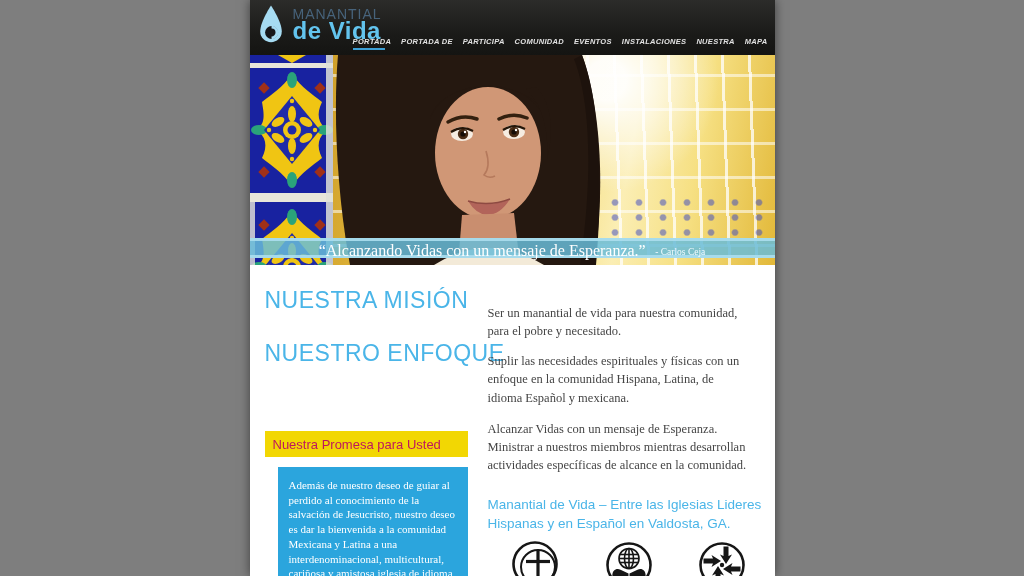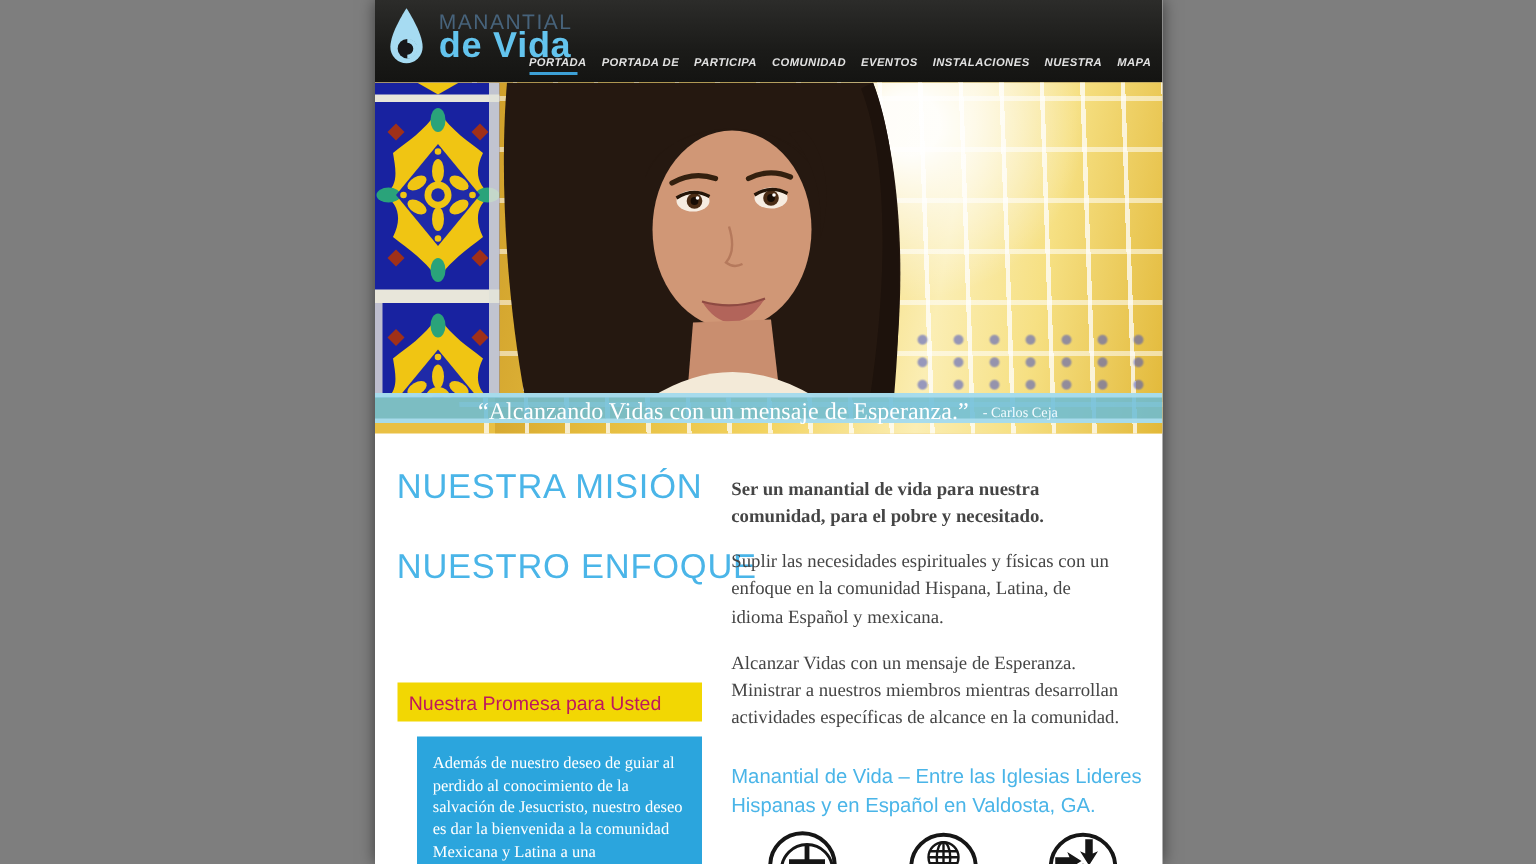--- a/index.html
+++ b/index.html
@@ -27,21 +27,21 @@
           background:repeating-linear-gradient(180deg,#b22234 0 1.2px,#ffffff 1.2px 2.1px); }
   .flag::before { content:""; position:absolute; left:0; top:0; width:9px; height:6.5px; background:#3c3b6e; }
 
   .main-nav { position:absolute; right:7px; bottom:5px; display:flex; gap:10px; align-items:flex-end;font-style:italic; }
   .nav-item { color:#e2e2e2; font-size:7.5px; font-weight:bold; letter-spacing:0.3px;
               text-decoration:none; padding-bottom:4px; }
   .nav-item.active { padding-bottom:0; }
   .nav-item.active::after { content:""; display:block; height:2.5px; width:85%; background:#3da0d6; margin-top:2px; }
 
   
-  .hero { height:234px; position:relative; overflow:hidden; background:#e9c044; }
+  .hero { height:210px; position:relative; overflow:hidden; background:#e9c044; }
   .wall { position:absolute; inset:0 0 0 80px;
           background:linear-gradient(100deg,#cf9f2a 0%,#e5bc3e 22%,#f2d35f 45%,#fbeeb4 66%,#f6e083 80%,#e2b838 100%); }
   .wall::before { content:""; position:absolute; inset:-30px;
           background-image:
             repeating-linear-gradient(92deg, rgba(255,255,255,0) 0 24px, rgba(255,255,255,.75) 24px 27px),
             repeating-linear-gradient(4deg, rgba(255,255,255,0) 0 31px, rgba(255,255,255,.55) 31px 34px);
           transform:rotate(-4deg); }
   .wall::after { content:""; position:absolute; inset:0;
           background:radial-gradient(circle at 62% 12%, rgba(255,255,255,.95) 0 6%, rgba(255,255,255,0) 34%); }
   .tile-accent { position:absolute; right:0; bottom:24px; width:220px; height:46px; opacity:.65;
@@ -69,21 +69,21 @@
   .h2-focus { margin-top:26px; }
 
   .promise-title { margin-top:64px; background:#f2d703; color:#be185d; font-size:13px;
                    padding:6px 8px 5px; width:100%; }
   .promise-box { margin:10px 0 0 13px; width:190px; background:#2ba5dd; color:#ffffff;
                  font-family:"Liberation Serif", serif; font-size:11px; line-height:1.34;
                  padding:11px 11px 13px; }
 
   .body-text { font-family:"Liberation Serif", serif; font-size:12.5px; line-height:1.45;
                color:#454545; max-width:260px; }
-  .p-mission { margin-top:28px;font-weight:bold; }
+  .p-mission { margin-top:39px; }
   .p-focus  { margin-top:13px; }
   .p-focus2 { margin-top:12px; }
 
   .subheading { margin-top:21px; font-size:13.5px; line-height:1.42; color:#4ab5e8; max-width:276px; }
 
   .links-row { margin-top:7px; display:flex; gap:9px; padding-left:6px; }
   .link-cell { width:84px; text-align:center; }
   .link-icon { display:block; width:50px; height:50px; margin:0 auto; }
 </style>
 </head>

